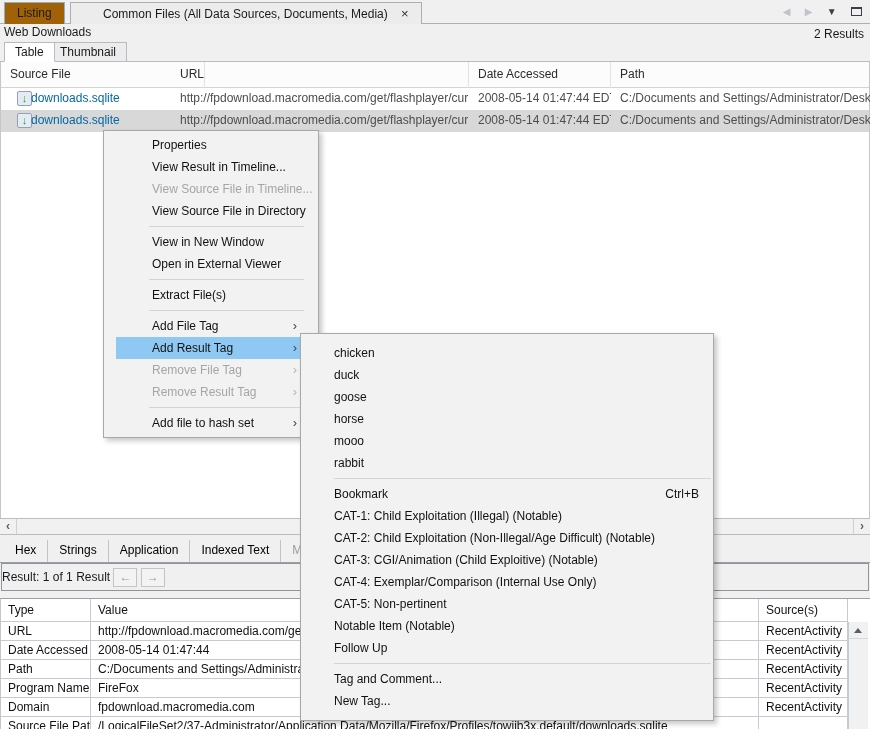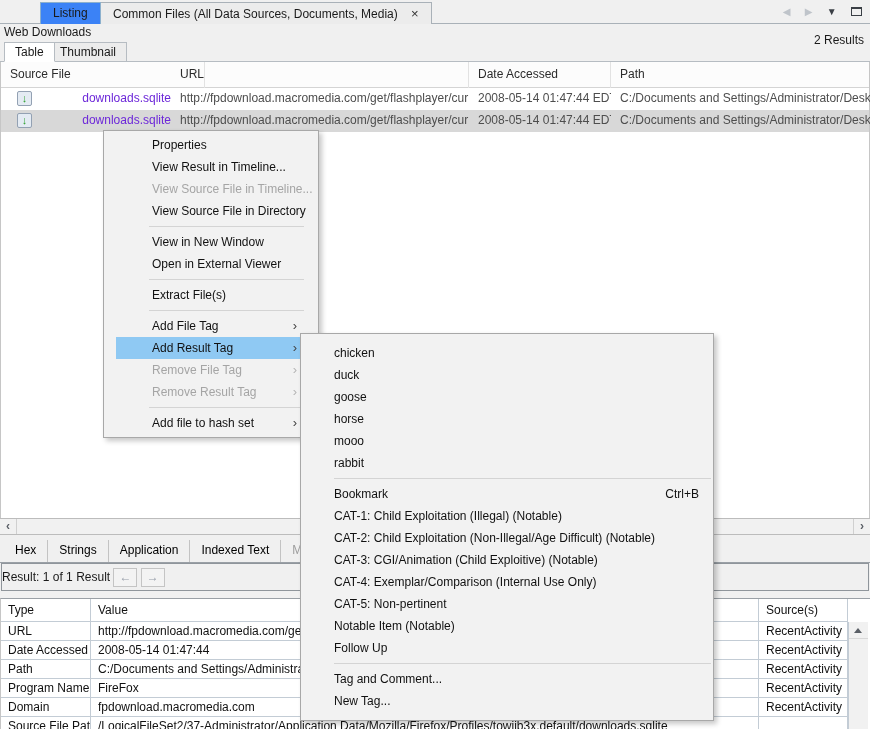--- a/index.html
+++ b/index.html
@@ -3,46 +3,46 @@
 <meta charset="utf-8">
 <style>
   * { margin:0; padding:0; box-sizing:border-box; }
   html,body { width:870px; height:729px; }
   body { font-family:"Liberation Sans", sans-serif; font-size:12px; color:#1a1a1a; background:#f0f0f0; position:relative; overflow:hidden; }
   #app { position:absolute; inset:0; background:#f0f0f0; }
 
   
   .tabbar { position:absolute; left:0; top:0; right:0; height:24px; background:#f0f0f0; border-bottom:1px solid #a9b1b8; }
   .wtab { position:absolute; top:2px; height:22px; line-height:21px; padding:0 12px; border:1px solid #a9b1b8; border-bottom:none; background:#ececec; white-space:nowrap; }
-  .wtab.active { background:#3b82f6; border-color:#8cb0cd; z-index:2;margin-left:36px; }
+  .wtab.active { background:#a16207; border-color:#8cb0cd; z-index:2; }
   .wtab .close { margin-left:10px; color:#333; cursor:default; font-size:13px; }
   .winctrl { position:absolute; right:8px; top:4px; white-space:nowrap; }
   .winctrl span { display:inline-block; margin-left:11px; font-size:10px; vertical-align:middle; }
   .nav-dis { color:#bfc4ca; }
   .caret { color:#3a3f45; }
   .restore-box { width:11px; height:9px; border:1px solid #3a3f45; border-top:2px solid #3a3f45; background:transparent; }
 
   
   .crumbrow { position:absolute; left:0; top:25px; right:0; height:16px; }
   .crumbrow .crumb { position:absolute; left:4px; top:0; }
-  .crumbrow .count { position:absolute; right:6px; top:8px; }
+  .crumbrow .count { position:absolute; right:6px; top:2px; }
 
   
   .viewtabs { position:absolute; left:0; top:41px; right:0; height:21px; border-bottom:1px solid #b6bcc2; }
   .vtab { position:absolute; top:1px; height:20px; line-height:19px; padding:0 10px; border:1px solid #b6bcc2; background:#ececec; }
   .vtab.active { background:#ffffff; border-bottom:1px solid #ffffff; z-index:2; }
 
   
   .results { position:absolute; left:0; top:62px; right:0; height:456px; background:#ffffff; border-left:1px solid #c6c6c6; border-right:1px solid #c6c6c6; }
   .mt-header { position:absolute; left:0; top:0; right:0; height:26px; background:#fcfcfc; border-bottom:1px solid #d4d4d4; }
   .mt-hcell { position:absolute; top:0; height:26px; line-height:25px; padding-left:9px; border-right:1px solid #e2e2e2; color:#2b2b2b; overflow:hidden; white-space:nowrap; }
   .mt-row { position:absolute; left:0; right:0; height:22px; line-height:21px; white-space:nowrap; }
   .mt-row.selected { background:#d8d8d8; }
   .mt-cell { position:absolute; top:0; height:22px; overflow:hidden; white-space:nowrap; padding-left:9px; color:#4d4d4d; }
-  .mt-cell.file { color:#6d28d9; padding-left:30px;text-align:right; }
+  .mt-cell.file { color:#0369a1; padding-left:30px; }
   .dl-icon { position:absolute; left:16px; top:3px; width:15px; height:15px; background:#e4ebf3; border:1px solid #93a1b3; border-radius:2px; color:#2ea02e; font-weight:bold; font-size:11px; line-height:13px; text-align:center; }
 
   
   .menu { position:absolute; background:#f2f2f2; border:1px solid #a8a8a8; box-shadow:3px 3px 5px rgba(0,0,0,0.22); z-index:20; padding:3px 12px; }
   #ctxmenu { left:103px; top:130px; width:216px; }
   .mi { position:relative; height:22px; line-height:22px; padding-left:36px; padding-right:22px; white-space:nowrap; color:#111; }
   .mi.dis { color:#a5a5a5; }
   .mi.hl { background:#8fc9f3; }
   .mi .sub { position:absolute; right:9px; top:0; font-size:13px; color:#444; }
   .mi.dis .sub { color:#b5b5b5; }
@@ -84,21 +84,21 @@
 </style>
 </head>
 <body>
 
 <div id="app">
 
   <div class="tabbar">
     <div class="wtab active" style="left:4px;">
       <span>Listing</span>
     </div>
-    <div class="wtab" style="left:80px;padding-left:32px;">
+    <div class="wtab" style="left:70px;padding-left:32px;">
       <span>Common Files (All Data Sources, Documents, Media)</span>
       <span class="close">×</span>
     </div>
     <div class="winctrl">
       <span class="nav-dis">◀</span>
       <span class="nav-dis">▶</span>
       <span class="caret">▼</span>
       <span class="restore-box"></span>
     </div>
   </div>

